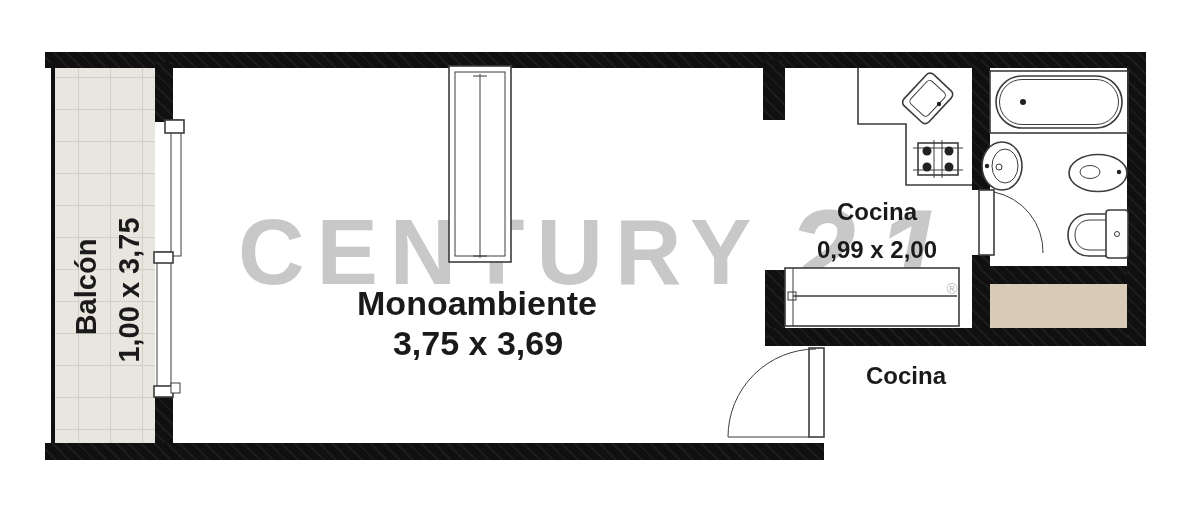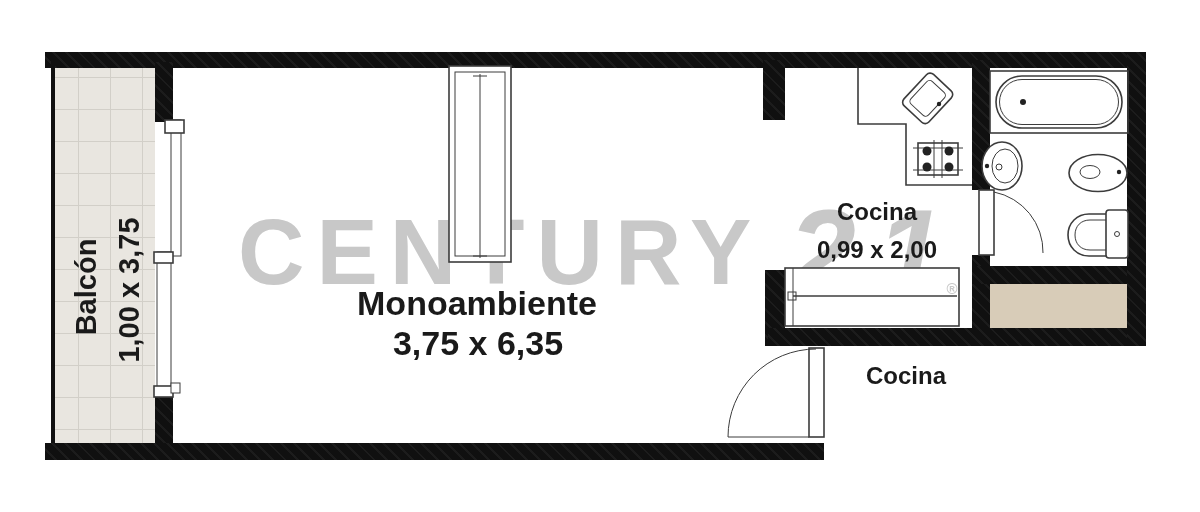--- a/index.html
+++ b/index.html
@@ -146,19 +146,19 @@
     <g>
       <rect class="s1" x="809" y="348" width="15" height="89"></rect>
       <path class="ln thin" d="M816,349 A88,88 0 0 0 728,437"></path>
       <line class="ln thin" x1="728" y1="437" x2="809" y2="437"></line>
     </g>
   </svg>
 
   <div class="lbl rot f29" style="left:86px;top:287px">Balcón</div>
   <div class="lbl rot f29" style="left:129px;top:290px">1,00 x 3,75</div>
   <div class="lbl f33" style="left:477px;top:303px">Monoambiente</div>
-  <div class="lbl f33" style="left:478px;top:343px">3,75 x 6,35</div>
+  <div class="lbl f33" style="left:478px;top:343px">3,75 x 3,69</div>
   <div class="lbl f30" style="left:877px;top:212px">Cocina</div>
   <div class="lbl f30" style="left:877px;top:250px">0,99 x 2,00</div>
   <div class="lbl f30" style="left:906px;top:376px">Cocina</div>
   <div class="reg">®</div>
 
 </div>
 
 </body></html>

